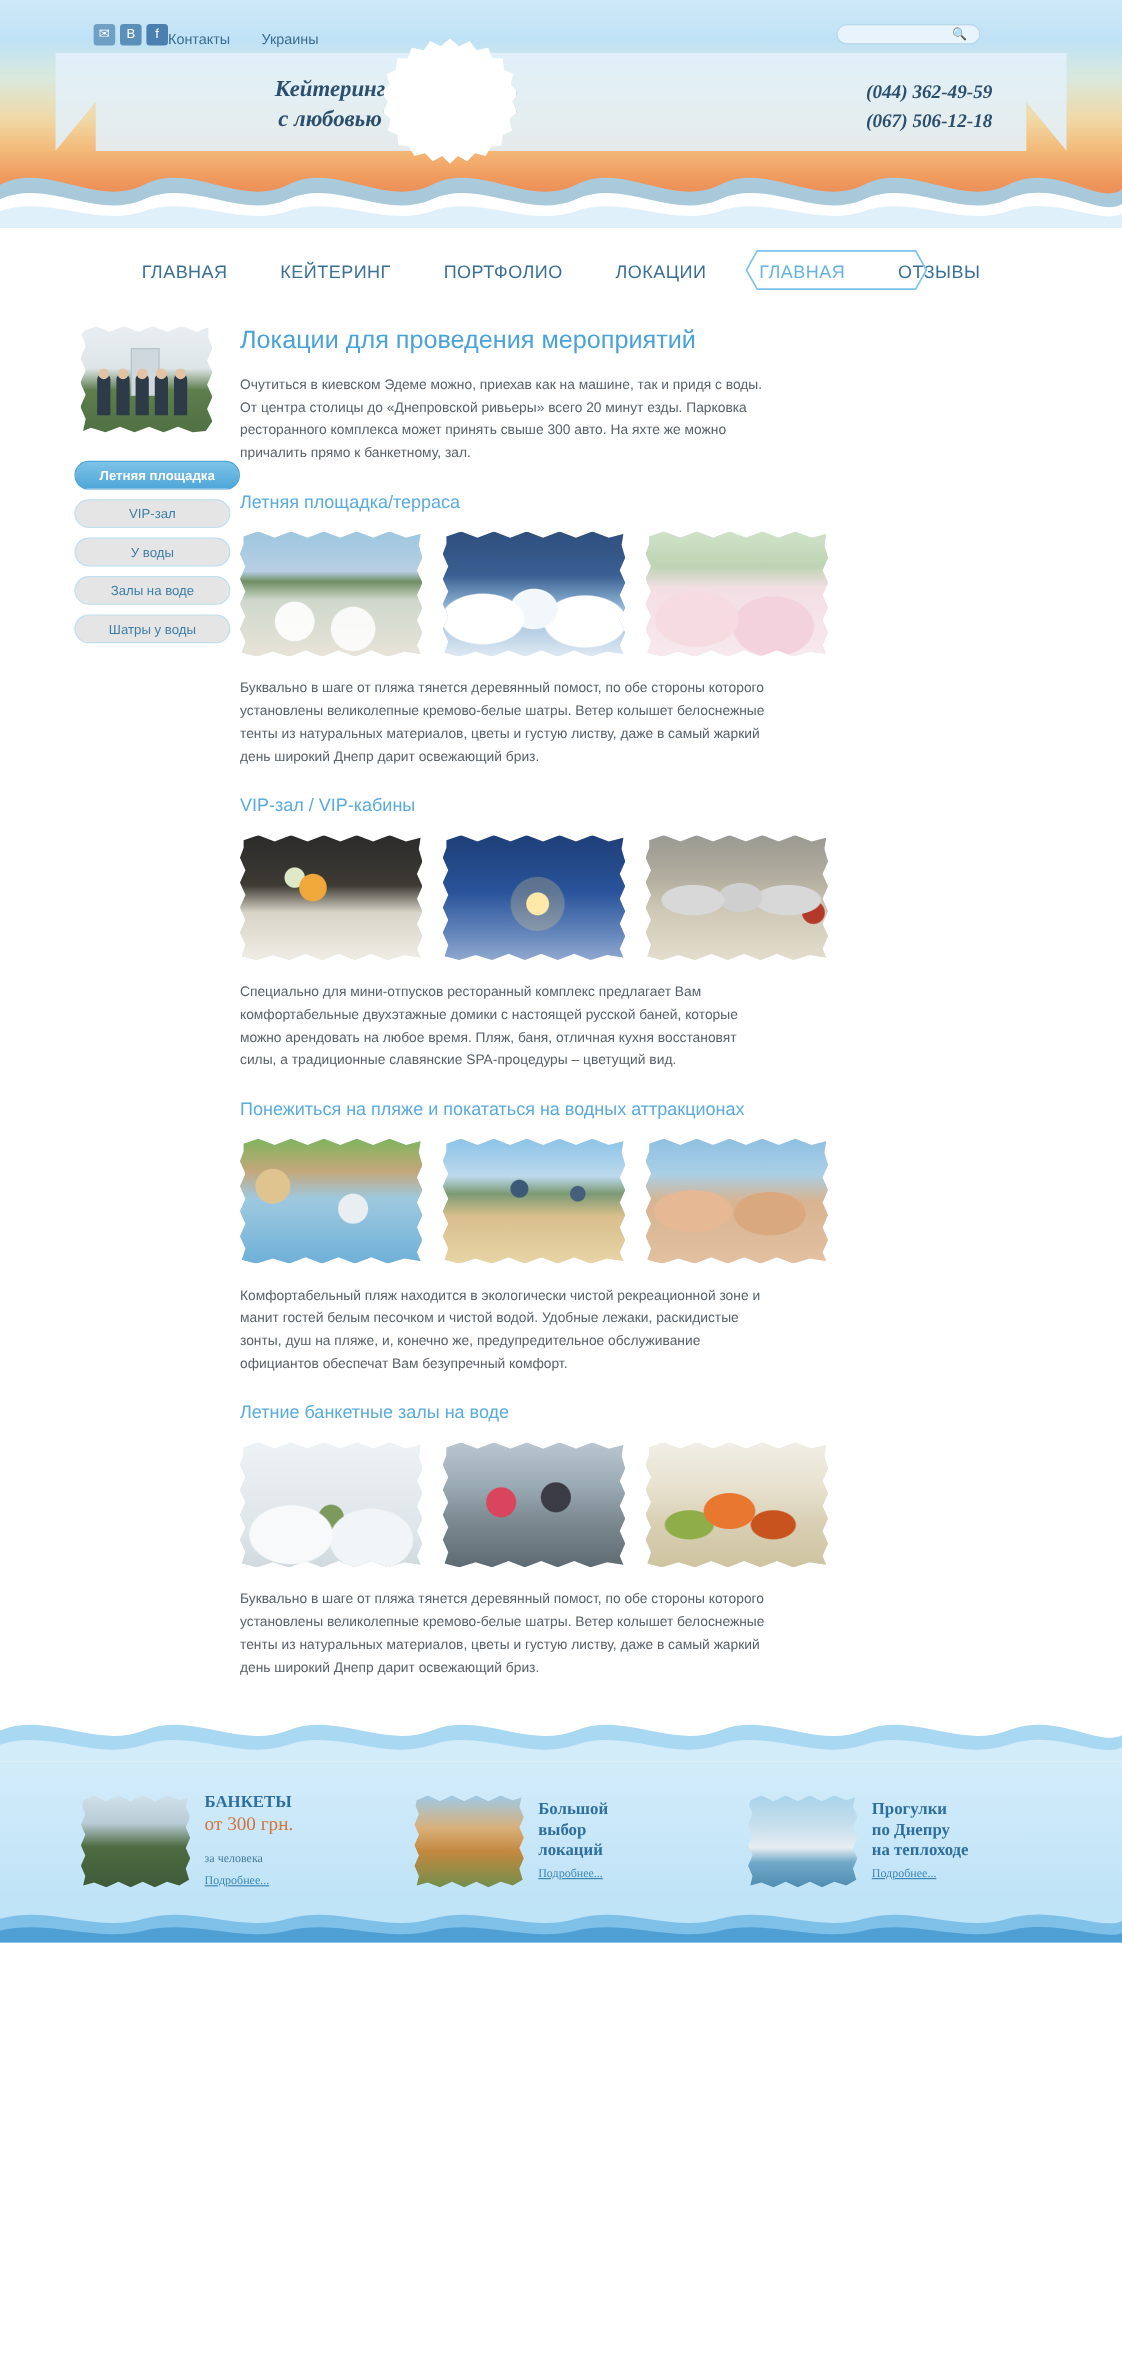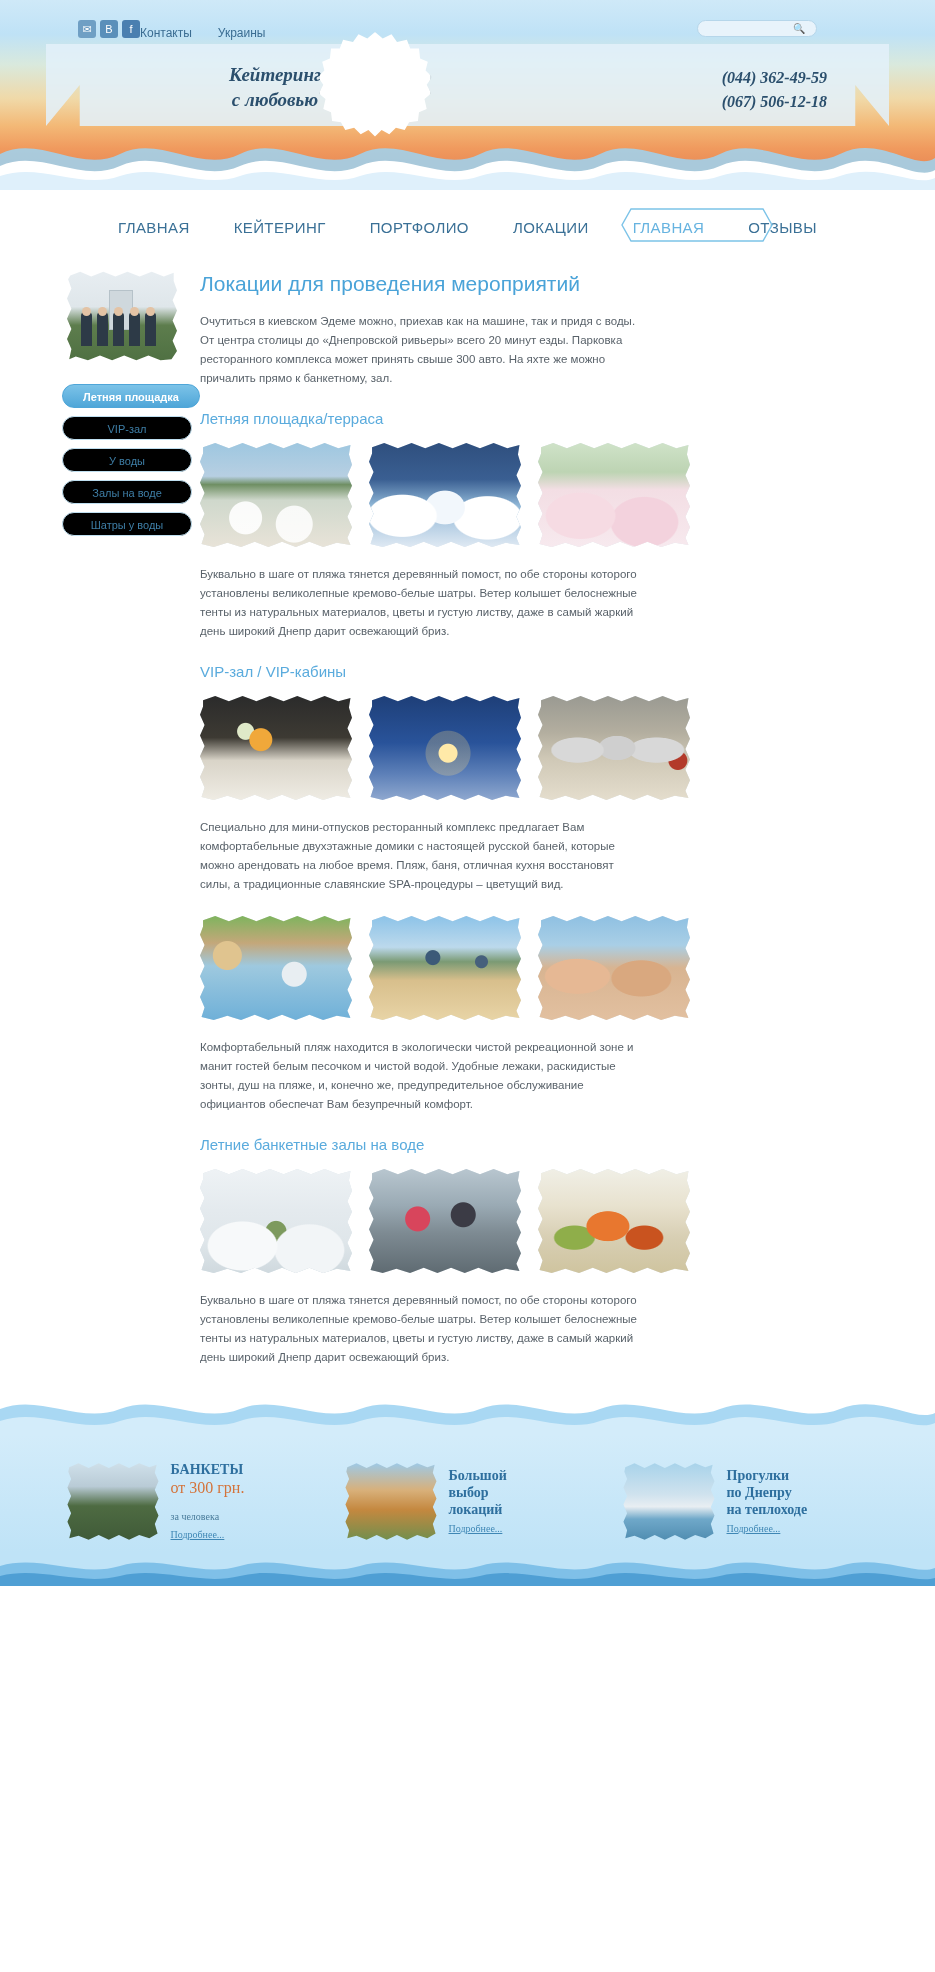--- a/index.html
+++ b/index.html
@@ -133,21 +133,21 @@
   .side-photo .fig i { display:block; width:9px; height:9px; margin:0 auto; border-radius:50%; background:#e3c3a5; position:relative; top:-5px;}
   .side-photo .door { position:absolute; left:42px; top:20px; width:24px; height:40px; background:#cfd8dd; border:1px solid #b6c2c9;}
 
   .side-menu { list-style:none; margin:0; padding:0; }
   .side-menu li {
     margin-bottom:8px;
   }
   .side-menu a {
     display:block; height:24px; line-height:24px; text-align:center;
     font-size:11px; color:#3e7ea6; text-decoration:none;
-    background:#000000; border:1px solid #bfdff0; border-radius:12px;
+    background:#e5e5e5; border:1px solid #bfdff0; border-radius:12px;
     width:130px;
   }
   .side-menu li.active a {
     background:linear-gradient(180deg,#7cc3e8,#4fa6d8);
     color:#fff; border-color:#4fa6d8; font-weight:bold;
     width:138px;
   }
 
   .content { width:673px; padding-right:62px; }
   h1.page-title {
@@ -328,20 +328,21 @@
           <div class="layer" style="background:linear-gradient(180deg,#1e3f78 0%,#29539a 45%,#5d80b8 75%,#8fa8cf 100%)"></div>
           <div class="layer" style="background:radial-gradient(circle at 52% 55%, #ffe9a8 0 9px, rgba(255,220,130,.25) 10px 22px, transparent 23px)"></div>
         </div>
         <div class="shot">
           <div class="layer" style="background:linear-gradient(180deg,#9a9a92 0%,#b3ae9f 35%,#cfc8b6 60%,#e4ddcd 100%)"></div>
           <div class="layer" style="background:radial-gradient(ellipse at 26% 52%, #d8d8d8 0 16%, transparent 17%),radial-gradient(ellipse at 52% 50%, #cfcfcf 0 16%, transparent 17%),radial-gradient(ellipse at 78% 52%, #d8d8d8 0 16%, transparent 17%),radial-gradient(circle at 92% 62%, #b33a2a 0 9px, transparent 10px)"></div>
         </div>
       </div>
       <p class="par">Специально для мини-отпусков ресторанный комплекс предлагает Вам комфортабельные двухэтажные домики с настоящей русской баней, которые можно арендовать на любое время. Пляж, баня, отличная кухня восстановят силы, а традиционные славянские SPA-процедуры – цветущий вид.</p>
 
+      <h2 class="sec">Понежиться на пляже и покататься на водных аттракционах</h2>
       <div class="gallery">
         <div class="shot">
           <div class="layer" style="background:linear-gradient(180deg,#7fb45e 0%,#c4a77a 26%,#9ec9df 48%,#6fb0d8 100%)"></div>
           <div class="layer" style="background:radial-gradient(circle at 62% 56%, #e8eef2 0 12px, transparent 13px),radial-gradient(circle at 18% 38%, #e0c48f 0 14px, transparent 15px)"></div>
         </div>
         <div class="shot">
           <div class="layer" style="background:linear-gradient(180deg,#8dc3e8 0%,#bcd9ec 30%,#7b9a74 44%,#d8bf8c 62%,#e8d4a6 100%)"></div>
           <div class="layer" style="background:radial-gradient(circle at 42% 40%, #3c5a78 0 7px, transparent 8px),radial-gradient(circle at 74% 44%, #46607c 0 6px, transparent 7px)"></div>
         </div>
         <div class="shot">

